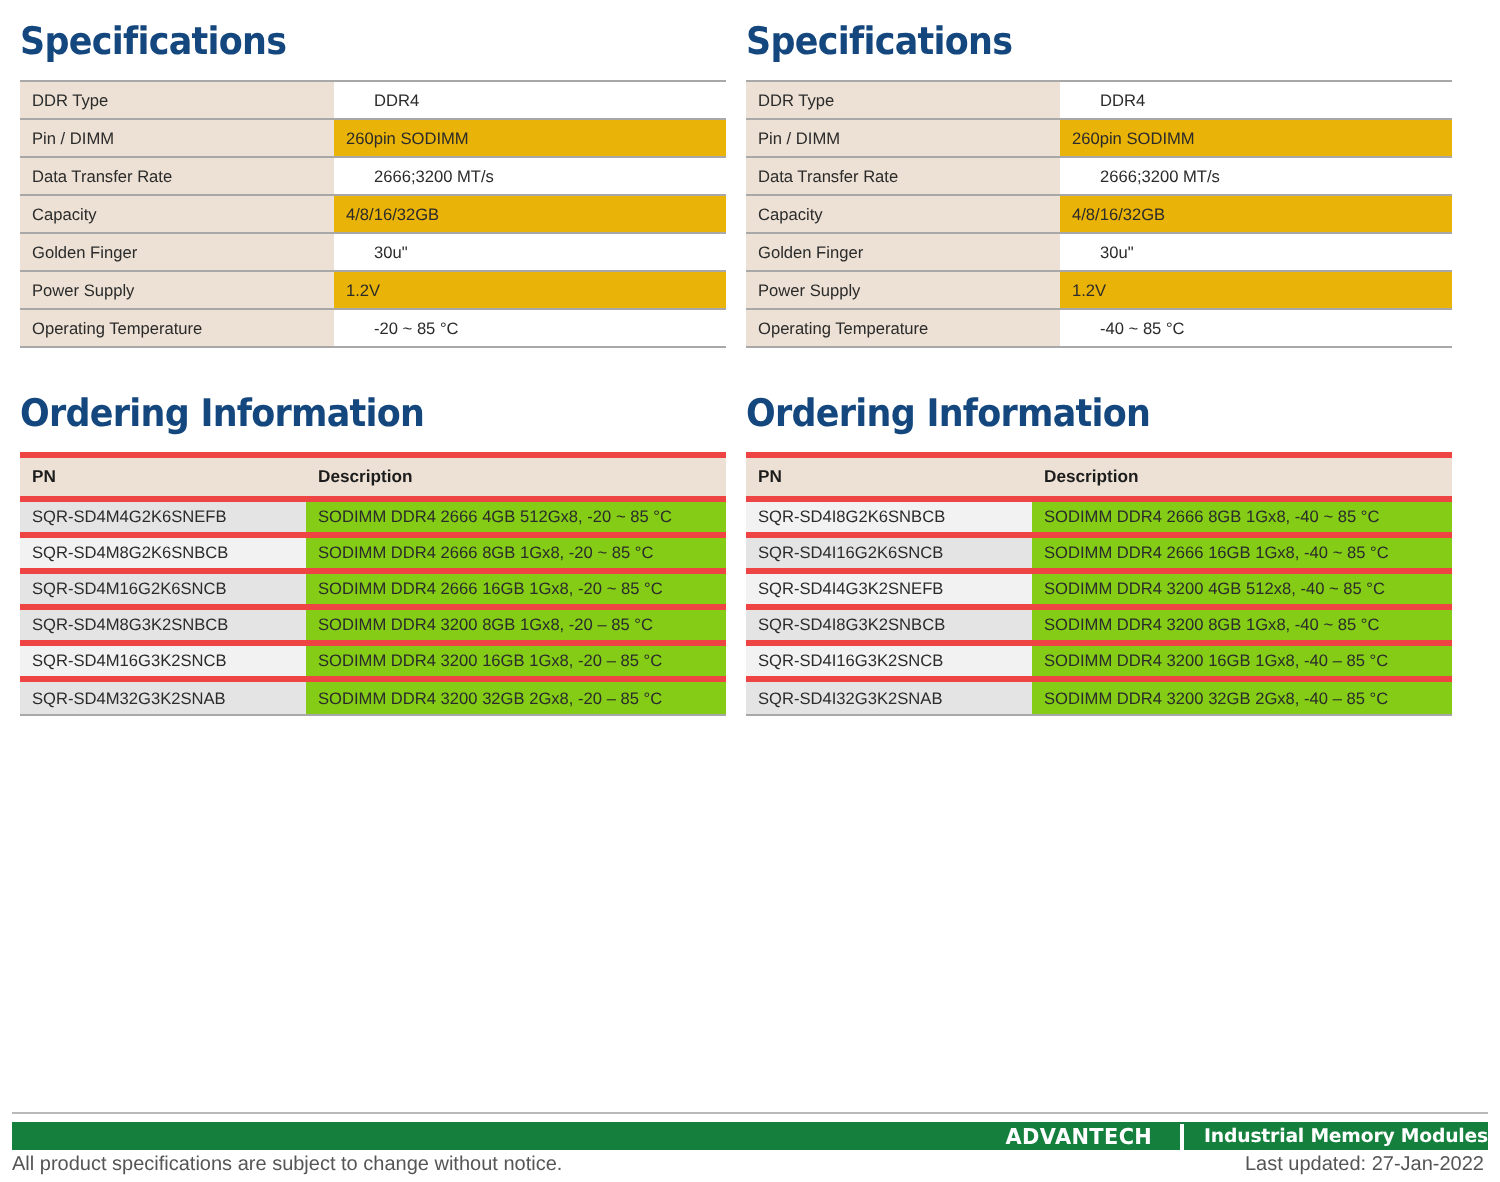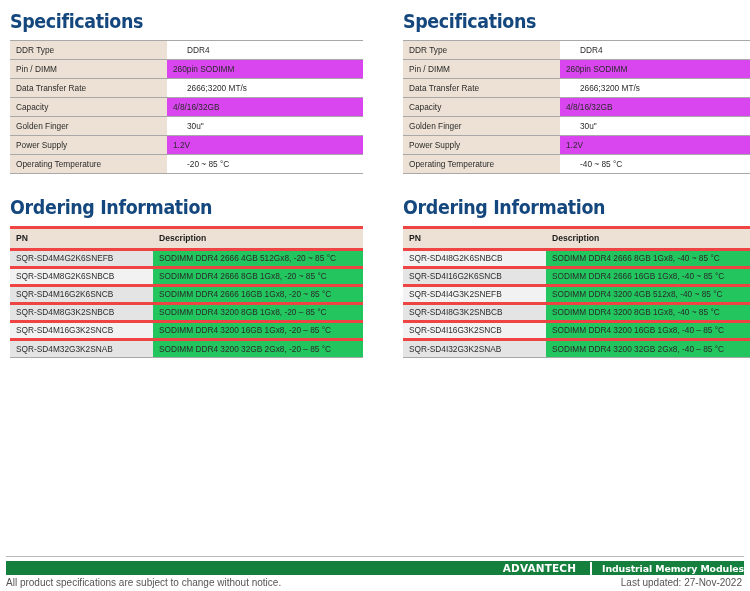--- a/index.html
+++ b/index.html
@@ -18,21 +18,21 @@
 
   .page {
     position: relative;
     width: 750px;
     height: 591px;
     box-sizing: border-box;
   }
 
   .columns {
     display: flex;
-    gap: 40px;
+    gap: 10px;
     padding: 0 10px;
     box-sizing: border-box;
     width: 750px;
   }
   .column {
     width: 353px;
     flex: 0 0 353px;
   }
 
   h2.section-title {
@@ -70,21 +70,21 @@
     text-overflow: ellipsis;
   }
   table.spec-table tr:last-child td {
     border-bottom: 1px solid #a8a8a8;
   }
   table.spec-table td.spec-label {
     width: 145px;
     background: #ece1d4;
   }
   table.spec-table td.spec-value {
-    background: #d946ef;
+    background: #eab308;
   }
   table.spec-table tr.odd td.spec-value {
     background: #ffffff;
     padding-left: 20px;
   }
 
   
   table.order-table tr {
     height: 18px;
   }
@@ -110,21 +110,21 @@
     border-bottom: 1px solid #a8a8a8;
   }
   table.order-table td.pn {
     width: 131px;
     background: #e4e4e4;
   }
   table.order-table tr.odd td.pn {
     background: #f2f2f2;
   }
   table.order-table td.desc {
-    background: #22c55e;
+    background: #84cc16;
     margin-left: 43px;
   }
   table.order-table th.pn-head { width: 131px; }
 
   
   .footer {
     position: absolute;
     left: 0;
     bottom: 0;
     width: 750px;
@@ -345,17 +345,17 @@
 
   <div class="footer">
     <div class="footer-rule"></div>
     <div class="footer-bar">
       <span class="logo">ADVANTECH</span>
       <span class="logo-divider"></span>
       <span class="footer-tagline">Industrial Memory Modules</span>
     </div>
     <div class="footer-note-row">
       <span class="disclaimer">All product specifications are subject to change without notice.</span>
-      <span class="updated">Last updated: 27-Nov-2022</span>
+      <span class="updated">Last updated: 27-Jan-2022</span>
     </div>
   </div>
 
 </div>
 
 </body></html>

